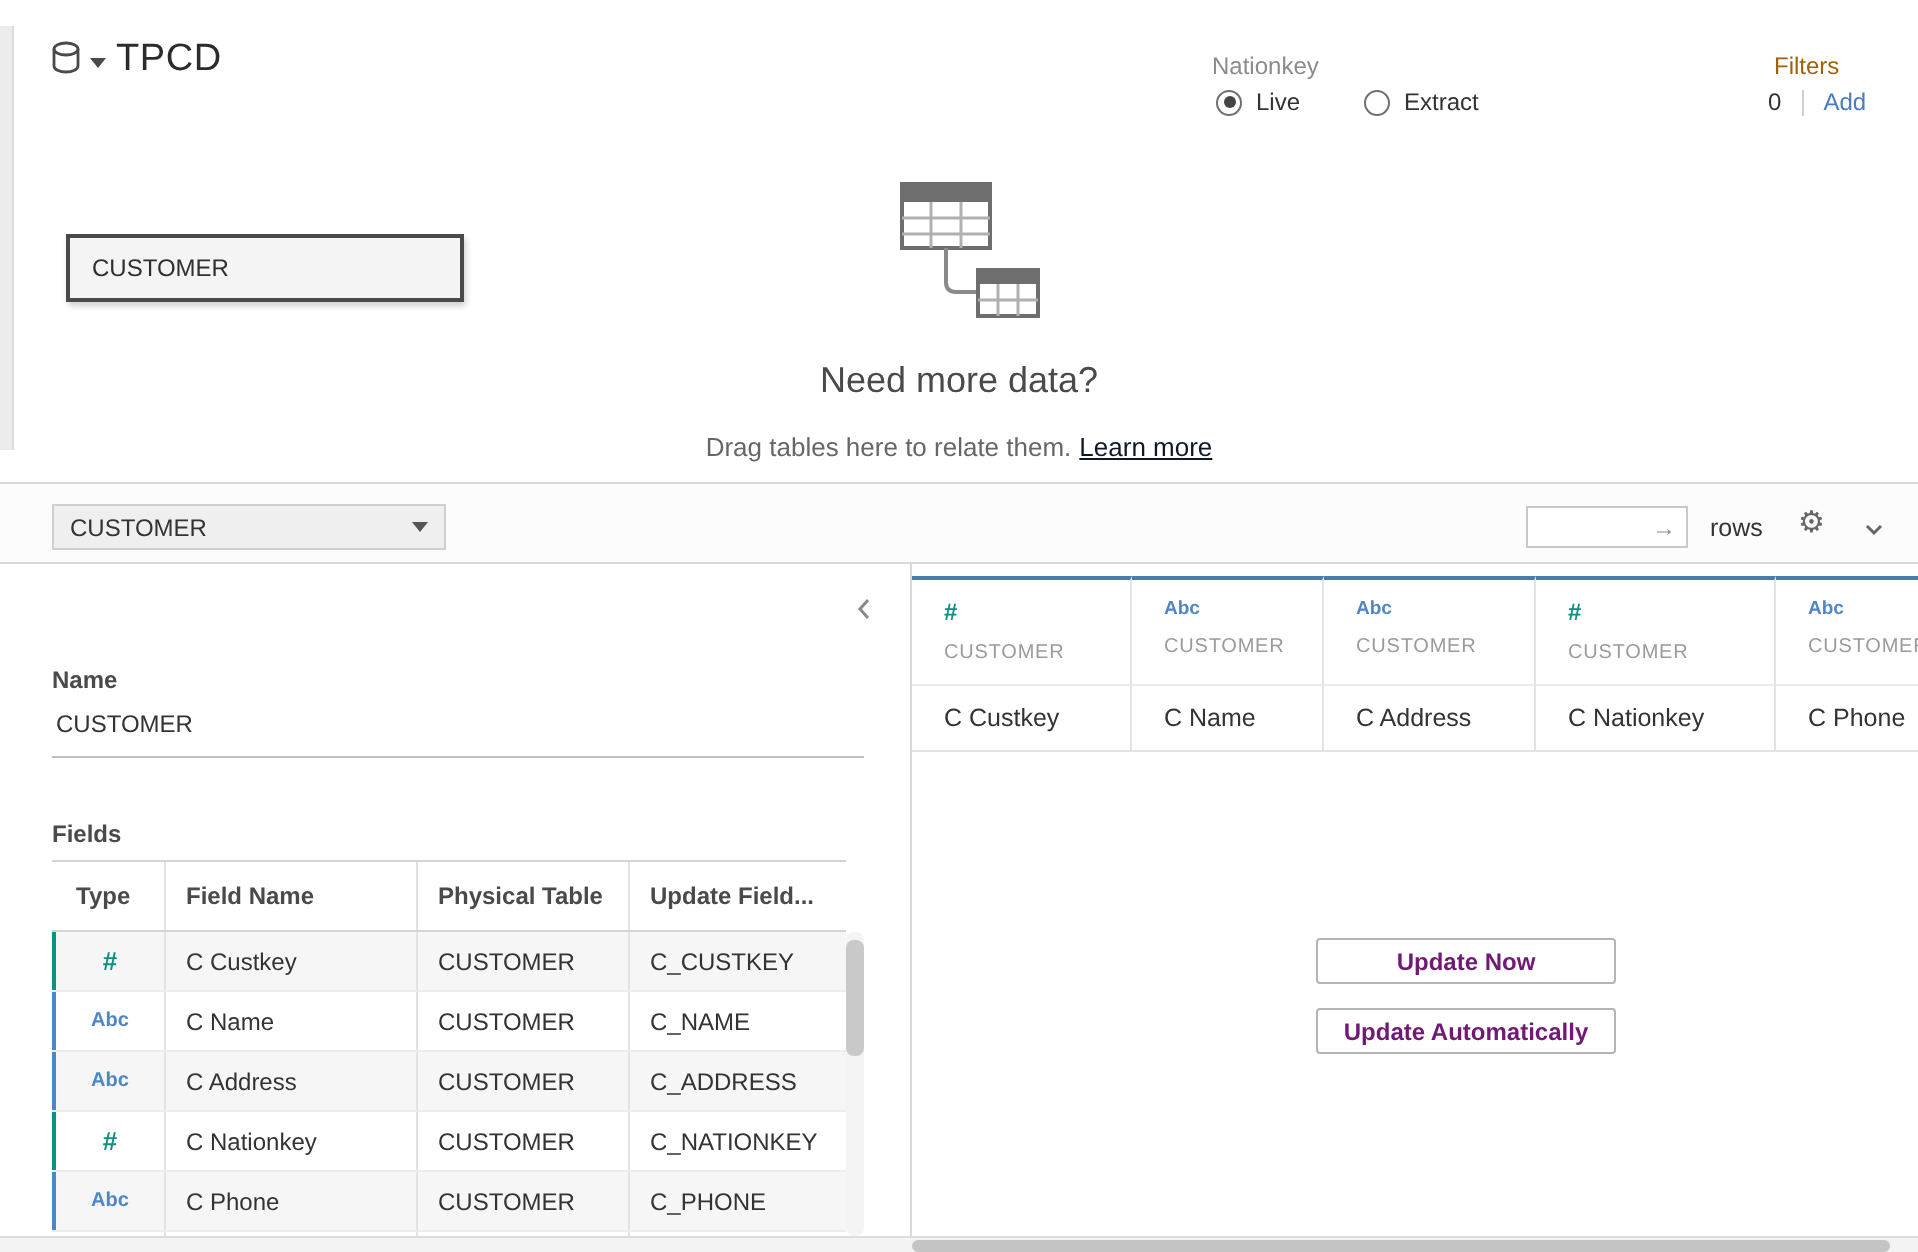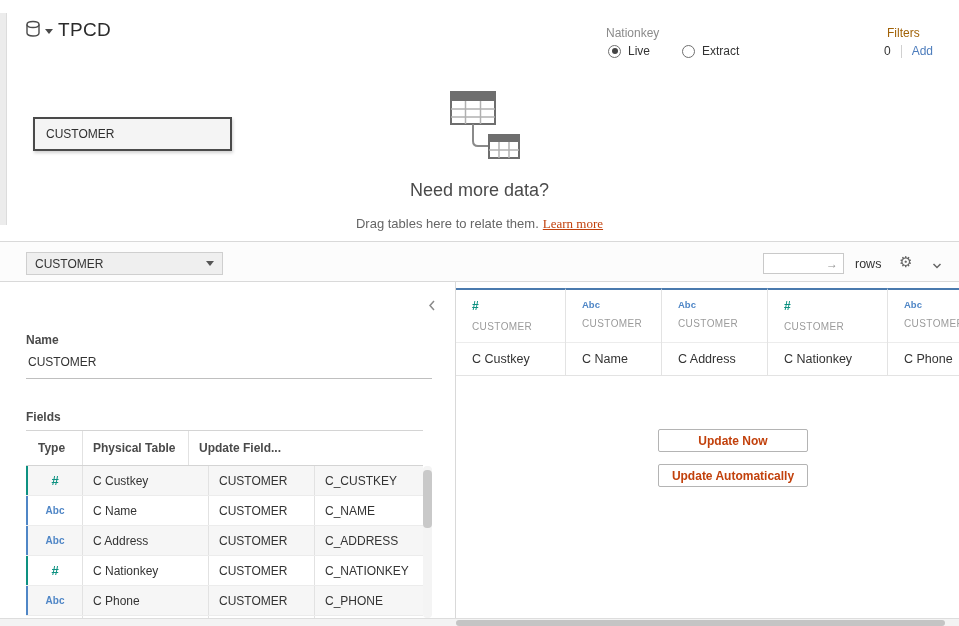--- a/index.html
+++ b/index.html
@@ -28,21 +28,21 @@
   .filters-row{position:absolute;left:884px;top:44px;font-size:12px;display:flex;align-items:center;gap:10px;}
   .filters-count{color:#333;}
   .filters-sep{width:1px;height:13px;background:#d0d0d0;}
   .filters-add{color:#4c7cbc;cursor:pointer;}
 
   
   .table-chip{position:absolute;left:33px;top:117px;width:199px;height:34px;background:#f4f4f4;border:2px solid #4a4a4a;box-shadow:1px 2px 3px rgba(0,0,0,.18);font-size:12px;color:#2f2f2f;display:flex;align-items:center;padding-left:11px;cursor:pointer;}
   .empty-art{position:absolute;left:436px;top:90px;}
   .empty-title{position:absolute;left:0;top:180px;width:959px;text-align:center;font-size:18px;color:#4a4a4a;}
   .empty-sub{position:absolute;left:0;top:216px;width:959px;text-align:center;font-size:13px;color:#666;}
-  .learn-more{text-decoration:underline;color:#c2410c;cursor:pointer;margin-left:4px;font-family:Liberation Serif, serif;}
+  .learn-more{text-decoration:underline;color:#0f172a;cursor:pointer;margin-left:4px;}
 
   
   .toolbar{position:absolute;left:0;top:241px;width:959px;height:41px;background:#fcfcfc;border-top:1px solid #d9d9d9;border-bottom:1px solid #d9d9d9;}
   .table-select{position:absolute;left:26px;top:10px;width:197px;height:23px;background:#efefef;border:1px solid #cfcfcf;font-size:12px;color:#333;display:flex;align-items:center;padding:0 8px;cursor:pointer;}
   .table-select .caret-down{margin-left:auto;border-top-color:#555;}
   .rows-box{position:absolute;left:763px;top:11px;width:81px;height:21px;border:1px solid #c9c9c9;background:#fff;display:flex;align-items:center;}
   .rows-box input{border:none;outline:none;width:58px;height:17px;font-size:12px;padding:0 4px;font-family:inherit;}
   .rows-arrow{color:#8f8f8f;font-size:12px;margin-left:auto;padding-right:5px;}
   .rows-label{position:absolute;left:855px;top:15px;font-size:12.5px;color:#333;}
   .gear{position:absolute;left:899px;top:11px;font-size:15px;color:#666;cursor:pointer;line-height:18px;}
@@ -85,21 +85,21 @@
   .grid-header .g-col:nth-child(3){width:106px;}
   .grid-header .g-col:nth-child(4){width:120px;}
   .grid-header .g-col:nth-child(5){width:120px;}
   .g-top{padding:9px 6px 7px 16px;border-bottom:1px solid #ececec;height:53px;}
   .g-icon{font-weight:700;display:block;}
   .g-icon.number{color:#0d9181;font-size:12px;}
   .g-icon.string{color:#4f86c6;font-size:9.5px;}
   .g-table{font-size:10px;color:#9b9b9b;letter-spacing:.4px;margin-top:8px;white-space:nowrap;}
   .g-field{padding-left:16px;height:33px;line-height:33px;font-size:12.5px;color:#333;border-bottom:1px solid #e3e3e3;white-space:nowrap;overflow:hidden;}
 
-  .btn{position:absolute;left:202px;width:150px;height:23px;background:#fff;border:1px solid #b4b4b4;border-radius:2px;font-family:inherit;font-size:12px;font-weight:700;color:#c2410c;cursor:pointer;display:flex;align-items:center;justify-content:center;}
+  .btn{position:absolute;left:202px;width:150px;height:23px;background:#fff;border:1px solid #b4b4b4;border-radius:2px;font-family:inherit;font-size:12px;font-weight:700;color:#701a75;cursor:pointer;display:flex;align-items:center;justify-content:center;margin-top:40px;}
   .btn-update-now{top:147px;}
   .btn-update-auto{top:182px;}
 
   
   .h-scroll{position:absolute;left:0;top:618px;width:959px;height:8px;background:#f3f3f3;border-top:1px solid #ddd;}
   .h-thumb{position:absolute;left:456px;top:1px;width:489px;height:6px;background:#c4c4c4;border-radius:3px;cursor:pointer;}
 </style>
 </head>
 <body>
 
@@ -188,20 +188,21 @@
       </div>
 
       <div class="name-label">Name</div>
       <div class="name-value">CUSTOMER</div>
 
       <div class="fields-label">Fields</div>
 
       <div class="fields-table">
         <div class="ft-header">
           <div class="ft-cell c-type">Type</div>
+          <div class="ft-cell c-name">Field Name</div>
           <div class="ft-cell c-phys">Physical Table</div>
           <div class="ft-cell c-remote">Update Field...</div>
         </div>
         <div class="ft-body">
           <div class="ft-row kind-number">
             <div class="ft-cell c-type">
                 <span class="glyph-number">#</span>
               </div>
             <div class="ft-cell c-name">C Custkey</div>
             <div class="ft-cell c-phys">CUSTOMER</div>

